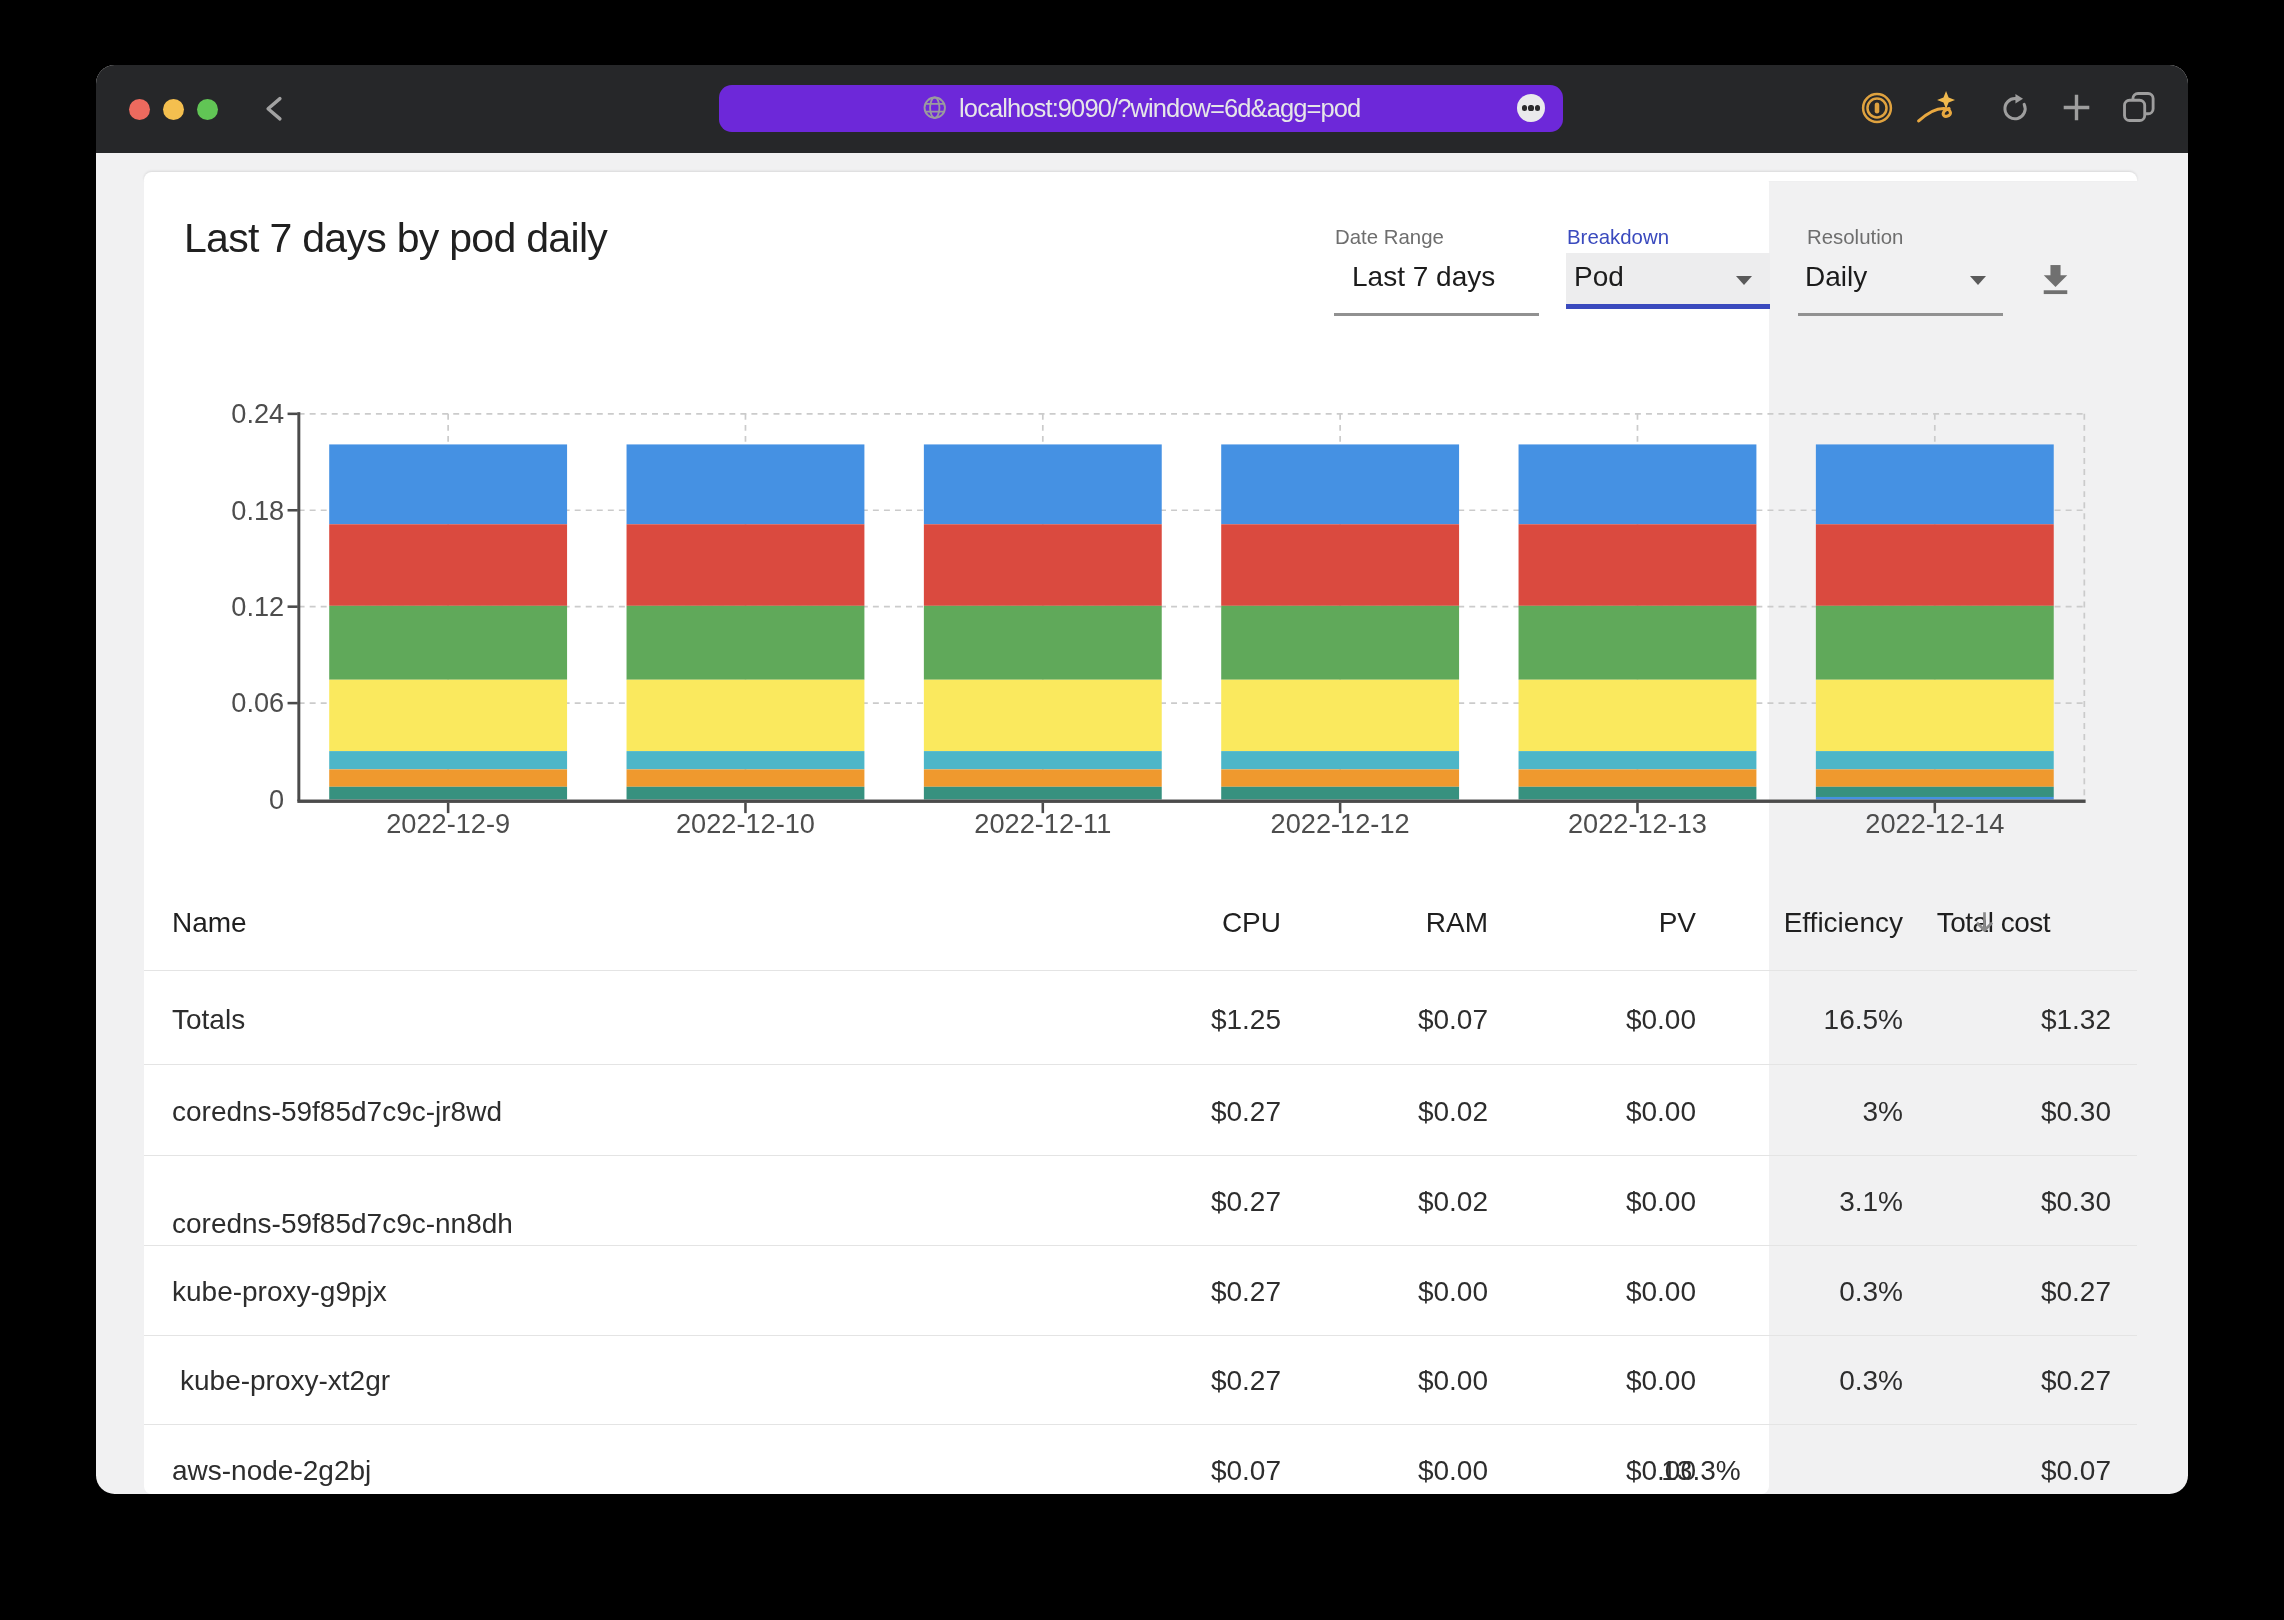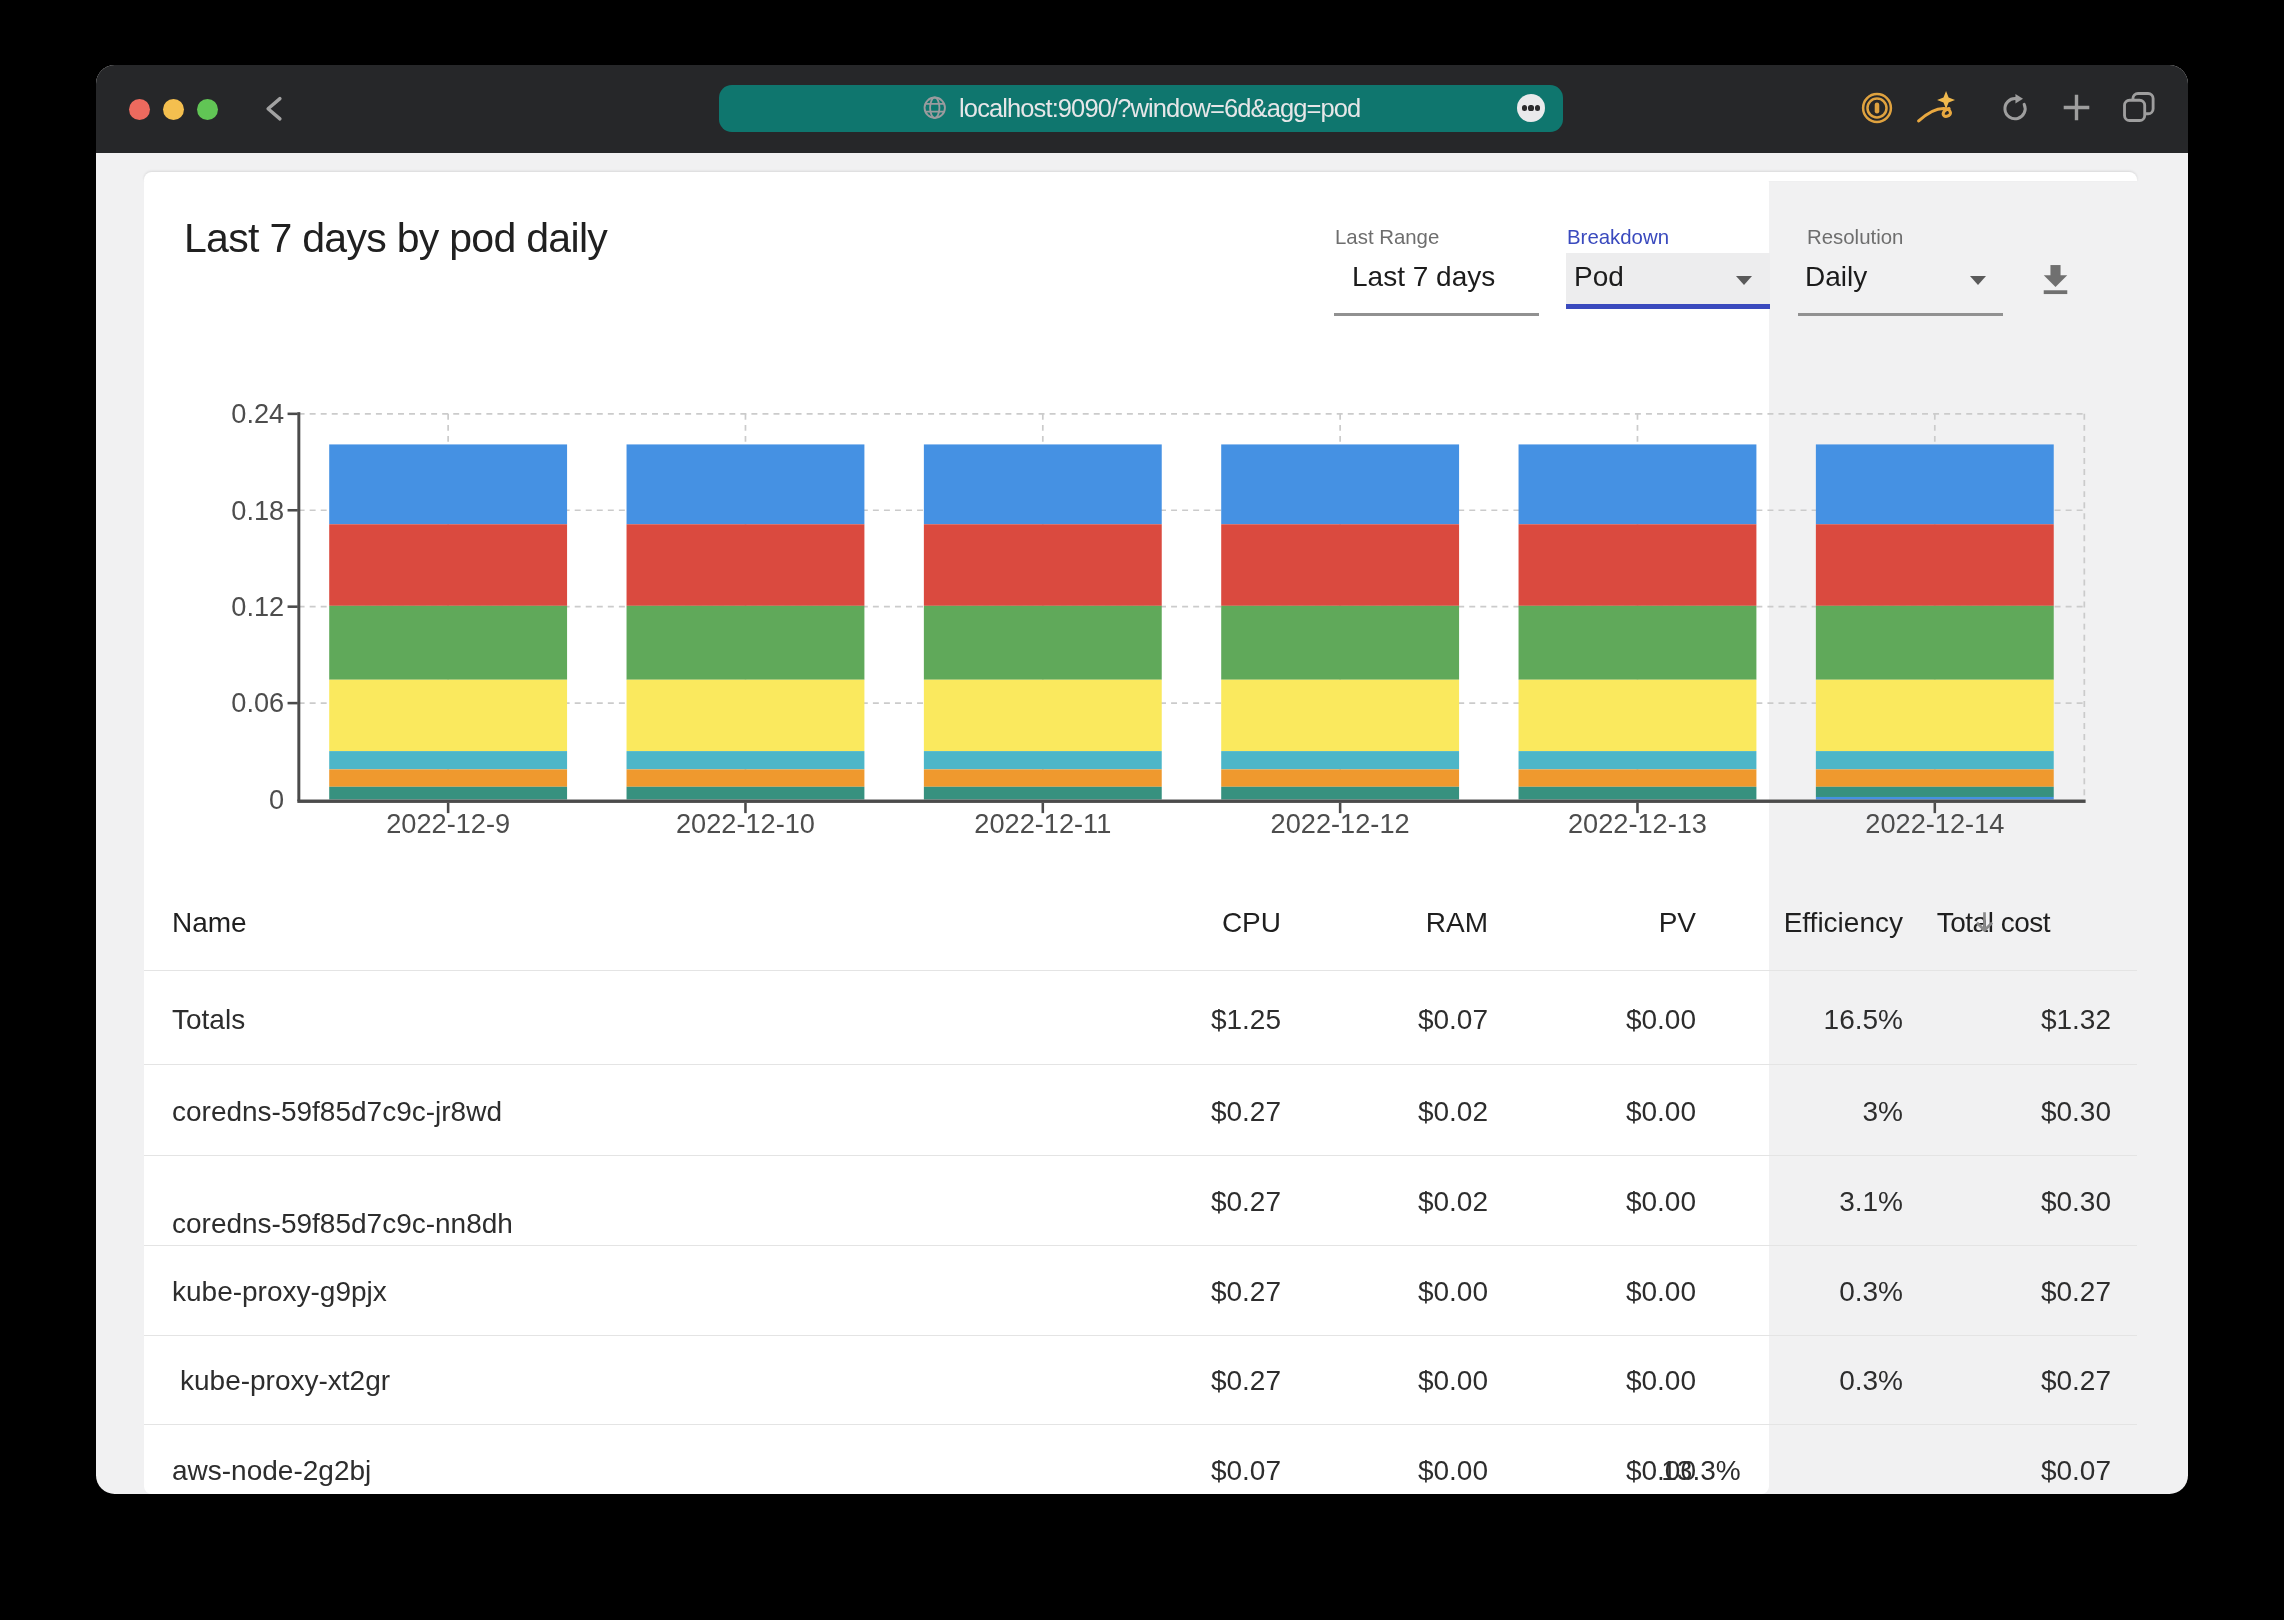--- a/index.html
+++ b/index.html
@@ -3,21 +3,21 @@
 <meta charset="utf-8">
 <style>
   * { margin:0; padding:0; box-sizing:border-box; }
   html,body { width:2284px; height:1621px; background:#000; overflow:hidden;
     font-family:"Liberation Sans", sans-serif; }
   #win { position:absolute; left:96px; top:65px; width:2092px; height:1429px;
     border-radius:18.7px; overflow:hidden; background:#f1f1f2; }
   #titlebar { position:absolute; left:0; top:0; width:100%; height:88px; background:#262729; }
   .tl { position:absolute; top:34px; width:21px; height:21px; border-radius:50%; }
   #pill { position:absolute; left:623px; top:19.6px; width:844px; height:47px; border-radius:12.8px;
-    background:#0f766e; display:flex; align-items:center; justify-content:center; }
+    background:#6d28d9; display:flex; align-items:center; justify-content:center; }
   #urltext { font-size:25.5px; font-weight:500; color:#e6e6e8; letter-spacing:-0.9px; margin-left:12px; }
   #dotsbtn { position:absolute; right:18px; top:9.4px; width:28px; height:28px; border-radius:50%;
     background:#eaeaec; display:flex; align-items:center; justify-content:center; gap:1.3px; }
   .dot { width:5.1px; height:5.1px; border-radius:50%; background:#2b2b2d; }
   .ticon { position:absolute; top:25.5px; }
   #card { position:absolute; left:48px; top:110px; width:1625px; height:1319px; background:#fff;
     border-radius:7.7px; }
   #cardtop { position:absolute; left:48px; top:107px; width:1993px; height:8.5px; background:#fff;
     border-radius:7.7px 7.7px 0 0; box-shadow:0 -0.9px 2.6px rgba(0,0,0,0.10); }
   .abs { position:absolute; }
@@ -75,21 +75,21 @@
     </svg>
     <svg class="ticon" style="left:2026px; top:26px;" width="37" height="32" viewBox="0 0 44 38">
       <rect x="13" y="3" width="24" height="24" rx="6" fill="none" stroke="#9e9e9e" stroke-width="3.4"></rect>
       <rect x="3" y="11" width="24" height="24" rx="6" fill="#262729" stroke="#9e9e9e" stroke-width="3.4"></rect>
     </svg>
   </div>
   <div id="cardtop"></div>
   <div id="card">
     <div class="abs" id="h1">Last 7 days by pod daily</div>
 
-    <div class="abs flabel" style="left:1191px;">Last Range</div>
+    <div class="abs flabel" style="left:1191px;">Date Range</div>
     <div class="abs flabel" style="left:1423px; color:#3a4abe;">Breakdown</div>
     <div class="abs flabel" style="left:1654px;margin-left:9px;">Resolution</div>
     <div class="abs" style="left:1422px; top:78px; width:204px; height:51px; background:#ededee;"></div>
     <div class="abs fval" style="left:1208px;">Last 7 days</div>
     <div class="abs fval" style="left:1430px;">Pod</div>
     <div class="abs fval" style="left:1661px;">Daily</div>
     <div class="abs uline" style="left:1190px; width:205px;"></div>
     <div class="abs uline" style="left:1654px; width:205px;"></div>
     <div class="abs" style="left:1422px; top:129px; width:204px; height:5.1px; background:#3a4abe;"></div>
     <div class="abs tri" style="left:1592px;"></div>

